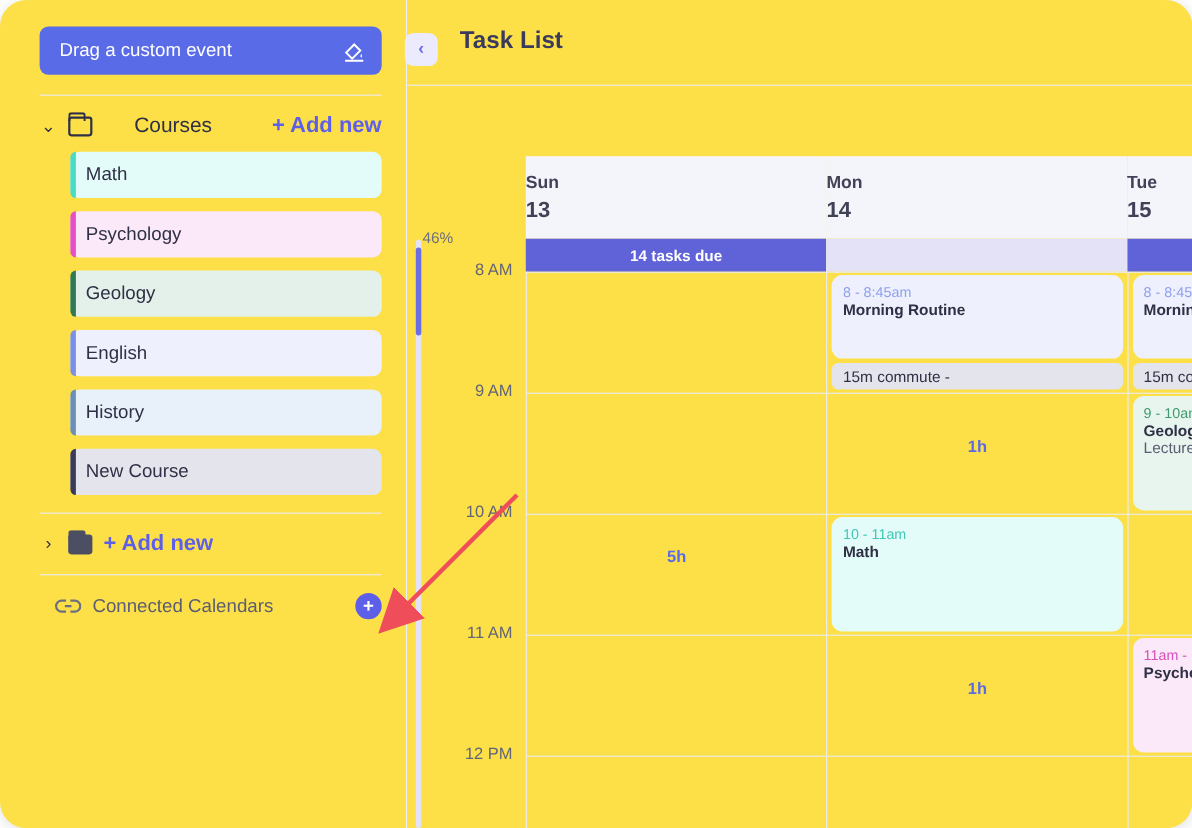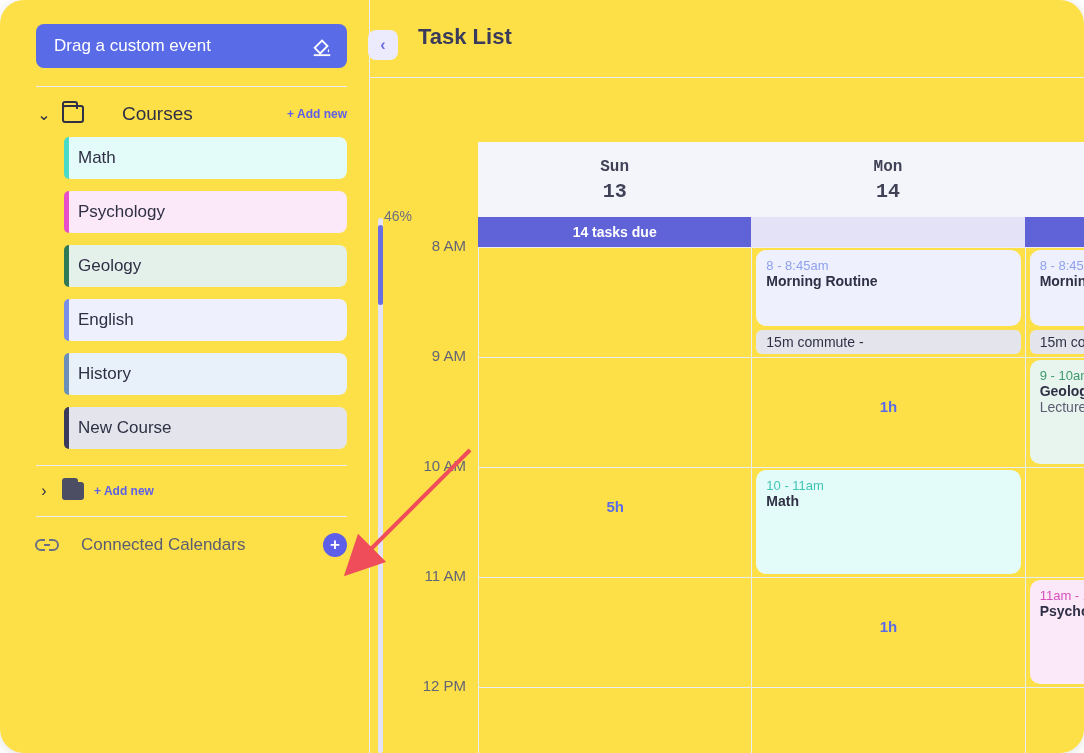--- a/index.html
+++ b/index.html
@@ -13,55 +13,55 @@
   .sidebar hr.sep { border: none; border-top: 1px solid #ececf4; margin: 0 22px 0 36px; }
 
   .section { padding: 16px 22px 16px 36px; }
   .section-head { display: flex; align-items: center; gap: 10px; }
   .chev { width: 16px; text-align: center; font-size: 16px; color: #2f3045; cursor: pointer; user-select:none;}
   .folder-icon { width: 22px; height: 18px; border: 2px solid #2f3045; border-radius: 3px; position: relative; }
   .folder-icon.solid { background: #4c4e63; border-color:#4c4e63;}
   .folder-icon::before { content:''; position:absolute; top:-6px; left:-2px; width:12px; height:6px; border:2px solid #2f3045; border-bottom:none; border-radius:3px 3px 0 0;}
   .folder-icon.solid::before { background:#4c4e63; border-color:#4c4e63; }
   .section-title { font-size: 19px; font-weight: 500; color: #2f3045; flex:1;margin-left:28px;}
-  .add-new { color: #5e5fe9; font-weight: 600; font-size: 12px; cursor: pointer; }
+  .add-new { color: #5e5fe9; font-weight: 600; font-size: 20px; cursor: pointer; }
 
   .course-list { margin-top: 12px; padding-left: 28px; display:flex; flex-direction:column; gap:12px;}
   .course-pill { height: 42px; border-radius: 8px; display:flex; align-items:center; padding-left:14px; font-size:17px; font-weight:500; color:#2f3045; cursor:pointer; position:relative; }
   .course-pill::before { content:''; position:absolute; left:0; top:0; bottom:0; width:5px; border-radius:8px 0 0 8px; }
   .pill-math { background:#e3fbf9; } .pill-math::before{ background:#49dbc8; }
   .pill-psy { background:#fbe8f9; } .pill-psy::before{ background:#e64fc7; }
   .pill-geo { background:#e4f1ea; } .pill-geo::before{ background:#2f7a56; }
   .pill-eng { background:#eef1fd; } .pill-eng::before{ background:#7a8fe8; }
   .pill-his { background:#e8f0f9; } .pill-his::before{ background:#6a8fb9; }
   .pill-new { background:#e4e5ec; } .pill-new::before{ background:#3a3b5c; }
 
   .section-activities { padding: 16px 22px 16px 36px; }
 
-  .connected { padding: 16px 22px 16px 35px; display:flex; align-items:center; gap:24px; }
+  .connected { padding: 16px 22px 16px 50px; display:flex; align-items:center; gap:12px; }
   .link-icon { width:22px; height:14px; position:relative; }
   .link-icon svg{display:block;}
   .conn-title { font-size: 17px; color:#5b5d72; flex:1;}
   .plus-circle { width:24px; height:24px; border-radius:50%; background:#5e5fe9; color:#fff; display:flex; align-items:center; justify-content:center; font-weight:700; font-size:17px; cursor:pointer; }
 
   
   .main { flex:1; display:flex; flex-direction:column; position:relative; }
   .collapse-btn { width:30px; height:30px; border-radius:8px; background:#eceafd; color:#6b6de3; position:absolute; left:-2px; top:30px; display:flex; align-items:center; justify-content:center; font-size:16px; cursor:pointer; font-weight:700;}
   .tabs { display:flex; gap:30px; padding: 24px 0 0 48px; height: 78px; border-bottom: 1px solid #ececf4; }
   .tab { font-size:22px; font-weight:700; color:#3a3b5c; padding-bottom:20px; cursor:pointer; }
   .tab.active { color:#6b6de3; border-bottom: 3px solid #6b6de3; }
 
   .cal-wrap { display:flex; flex:1; overflow:hidden; position:relative;}
   .pct { position:absolute; left:14px; top:130px; font-size:14px; color:#6c6e82;}
   .cal-scroll-line { position:absolute; left:8px; top:140px; bottom:0; width:5px; border-radius:3px; background:#e3e2f6;}
   .cal-scroll-thumb { position:absolute; left:8px; top:147px; width:5px; height:80px; border-radius:3px; background:#6b6de3; cursor:pointer;}
 
   .cal { margin-left: 28px; display:grid; grid-template-columns: 80px repeat(3, 1fr); width: 900px;}
   .spacer-row { grid-column: 1 / -1; height: 64px; }
-  .day-head { background:#f4f5fb; text-align:center; padding: 16px 0 14px 0; font-family: Liberation Mono, monospace;}
+  .day-head { background:#f4f5fb; text-align:left; padding: 16px 0 14px 0;}
   .day-name { font-size:16px; font-weight:600; color:#414258;}
   .day-num { font-size:20px; font-weight:700; color:#414258; margin-top:4px;}
   .due-bar { grid-column: span 1; height:30px; display:flex; align-items:center; justify-content:center; color:#fff; font-size:14px; font-weight:600;}
   .due-dark { background:#6062d8;}
   .due-light { background:#e3e2f6;}
 
   .hours { grid-column: 1 / -1; display:grid; grid-template-columns: 80px repeat(3, 1fr); grid-auto-rows: 110px; position:relative;}
   .hour-label { font-size:15px; color:#636577; text-align:right; padding-right:12px; transform: translateY(-10px);}
   .cell { border-top:1px solid #ececf4; border-left:1px solid #ececf4; position:relative;}
   .gap-label { color:#5a6be8; font-size:15px; font-weight:600; position:absolute; left:50%; transform:translateX(-50%);}

